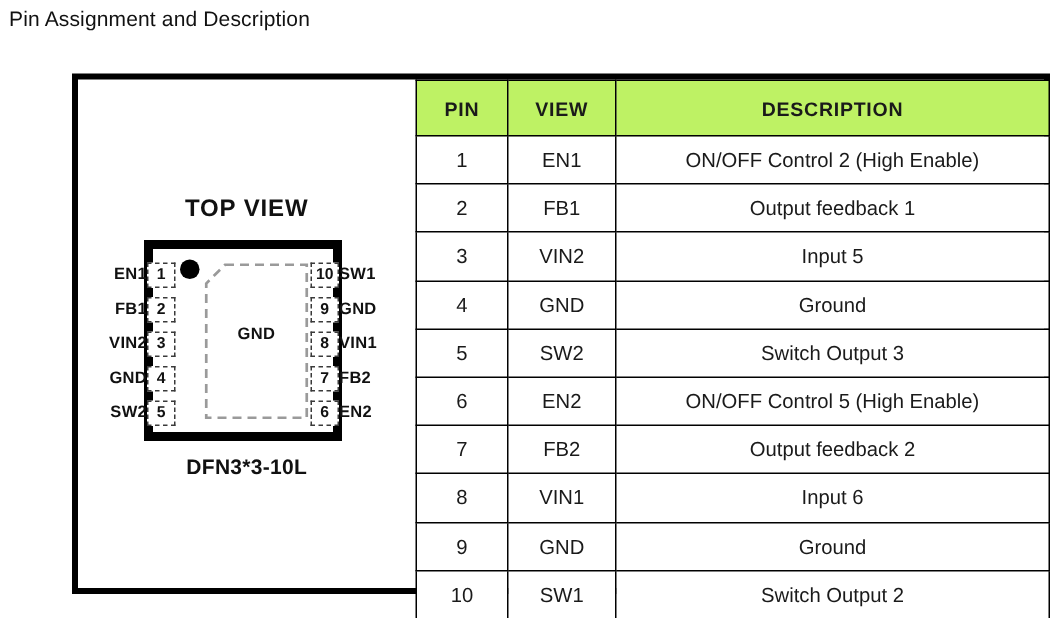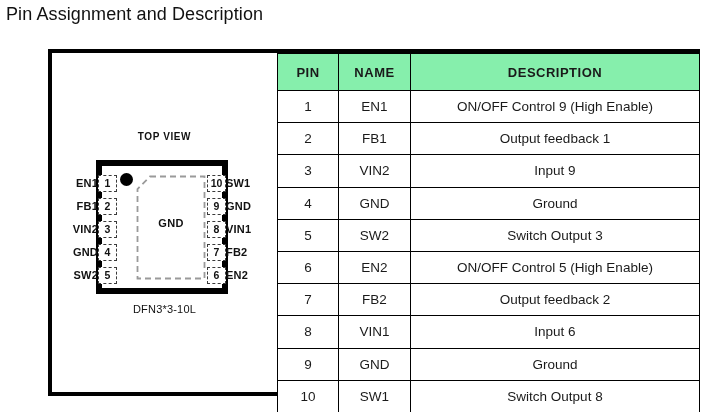--- a/index.html
+++ b/index.html
@@ -14,21 +14,21 @@
     color: #1a1a1a;
     position: relative;
     overflow: hidden;
   }
 
   
   #page-title {
     position: absolute;
     left: 6px;
     top: 4px;
-    font-size: 18px;
+    font-size: 14px;
     font-weight: 400;
     color: #111111;
     letter-spacing: 0.1px;
     white-space: nowrap;
   }
 
   
   #figure-frame {
     position: absolute;
     left: 48px;
@@ -49,21 +49,21 @@
     height: 339px;
     box-sizing: border-box;
   }
 
   #top-view-label {
     position: absolute;
     left: 0;
     top: 78px;
     width: 225px;
     text-align: center;
-    font-size: 10px;
+    font-size: 16px;
     font-weight: 700;
     letter-spacing: 0.6px;
     color: #111111;
   }
 
   #package-body {
     position: absolute;
     left: 44px;
     top: 107px;
     width: 132px;
@@ -132,22 +132,22 @@
   }
   .pin-label.left  { width: 44px; text-align: right; left: -48px; }
   .pin-label.right { width: 48px; text-align: left;  right: -52px; }
 
   #package-name {
     position: absolute;
     left: 0;
     top: 250px;
     width: 225px;
     text-align: center;
-    font-size: 11px;
-    font-weight: 400;
+    font-size: 14px;
+    font-weight: 700;
     color: #111111;
     letter-spacing: 0.2px;
   }
 
   
   #pin-table {
     position: absolute;
     left: 225px;
     top: 0px;
     width: 419px;
@@ -159,21 +159,21 @@
     height: 31.2px;
     padding: 0;
     text-align: center;
     vertical-align: middle;
     font-weight: 400;
     font-size: 13.5px;
     color: #1a1a1a;
     background: #ffffff;
   }
   #pin-table thead th {
-    background: #86efac;
+    background: #bef264;
     font-weight: 700;
     font-size: 13px;
     letter-spacing: 0.5px;
     height: 36px;
   }
   #pin-table th.col-pin, #pin-table td.col-pin { width: 60px; }
   #pin-table th.col-name, #pin-table td.col-name { width: 71px; }
   #pin-table th.col-desc, #pin-table td.col-desc { width: 288px; margin-left: 28px; }
 </style>
 </head>
@@ -224,39 +224,39 @@
 
     </div>
 
     <div id="package-name">DFN3*3-10L</div>
   </div>
 
   <table id="pin-table">
     <thead>
       <tr>
         <th class="col-pin">PIN</th>
-        <th class="col-name">NAME</th>
+        <th class="col-name">VIEW</th>
         <th class="col-desc">DESCRIPTION</th>
       </tr>
     </thead>
     <tbody id="pin-table-body">
         <tr>
           <td class="col-pin">1</td>
           <td class="col-name">EN1</td>
-          <td class="col-desc">ON/OFF Control 9 (High Enable)</td>
+          <td class="col-desc">ON/OFF Control 2 (High Enable)</td>
         </tr>
         <tr>
           <td class="col-pin">2</td>
           <td class="col-name">FB1</td>
           <td class="col-desc">Output feedback 1</td>
         </tr>
         <tr>
           <td class="col-pin">3</td>
           <td class="col-name">VIN2</td>
-          <td class="col-desc">Input 9</td>
+          <td class="col-desc">Input 5</td>
         </tr>
         <tr>
           <td class="col-pin">4</td>
           <td class="col-name">GND</td>
           <td class="col-desc">Ground</td>
         </tr>
         <tr>
           <td class="col-pin">5</td>
           <td class="col-name">SW2</td>
           <td class="col-desc">Switch Output 3</td>
@@ -277,18 +277,18 @@
           <td class="col-desc">Input 6</td>
         </tr>
         <tr>
           <td class="col-pin">9</td>
           <td class="col-name">GND</td>
           <td class="col-desc">Ground</td>
         </tr>
         <tr>
           <td class="col-pin">10</td>
           <td class="col-name">SW1</td>
-          <td class="col-desc">Switch Output 8</td>
+          <td class="col-desc">Switch Output 2</td>
         </tr>
       </tbody>
   </table>
 
 </div>
 
 </body></html>

